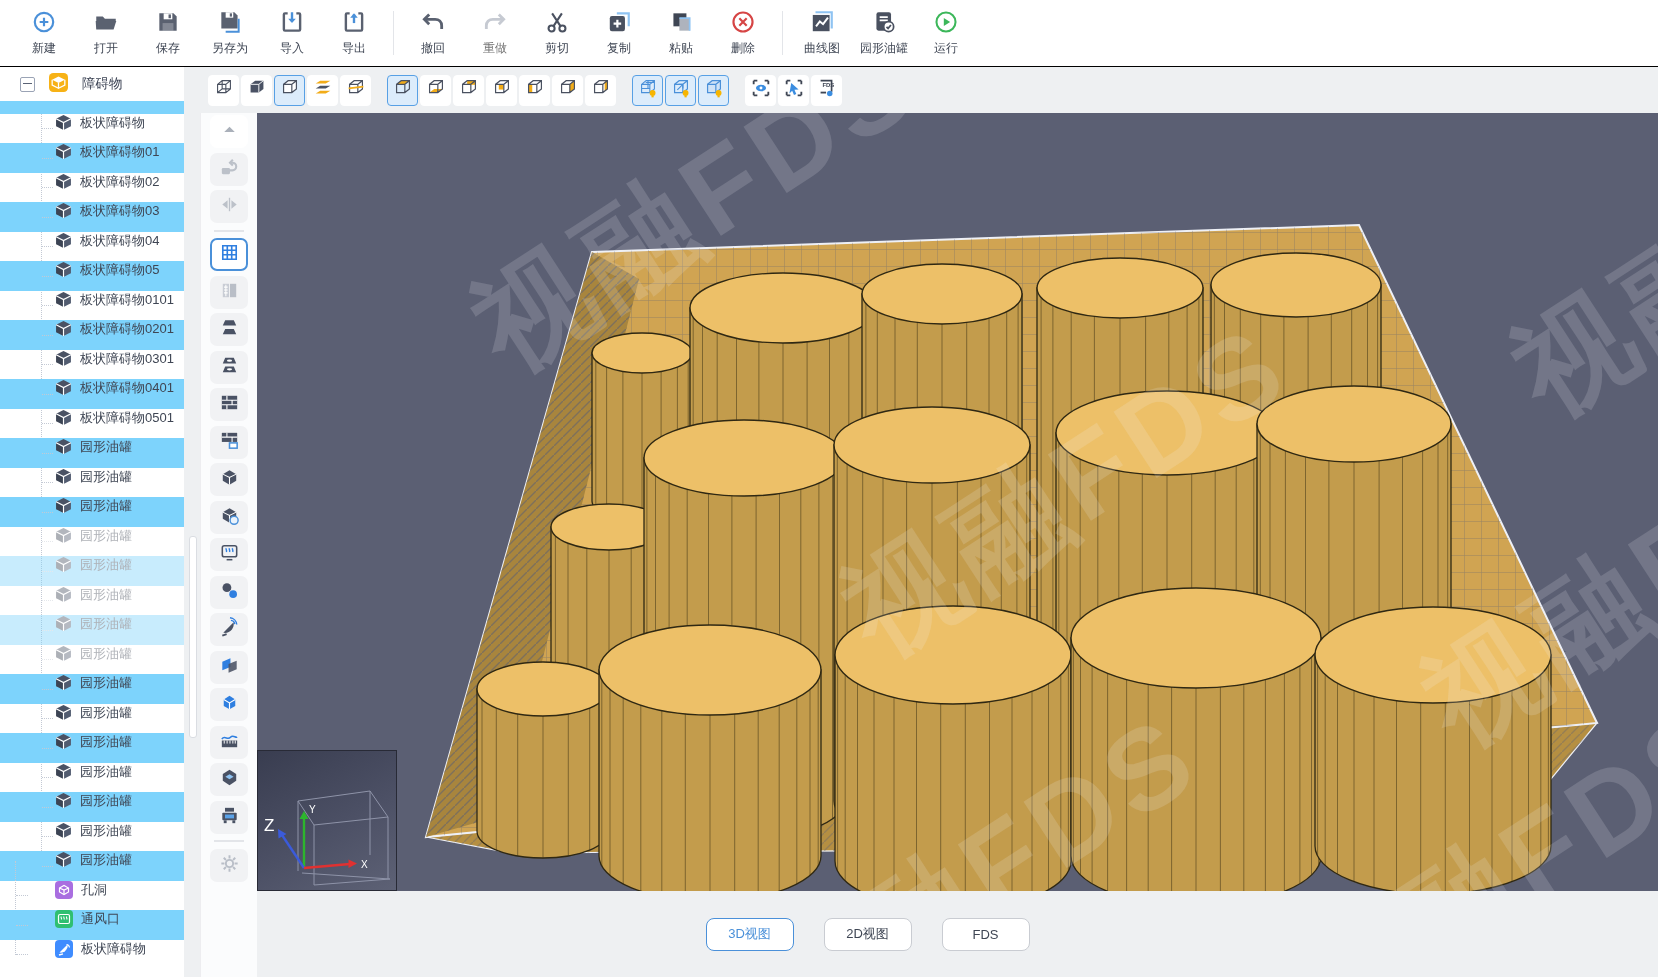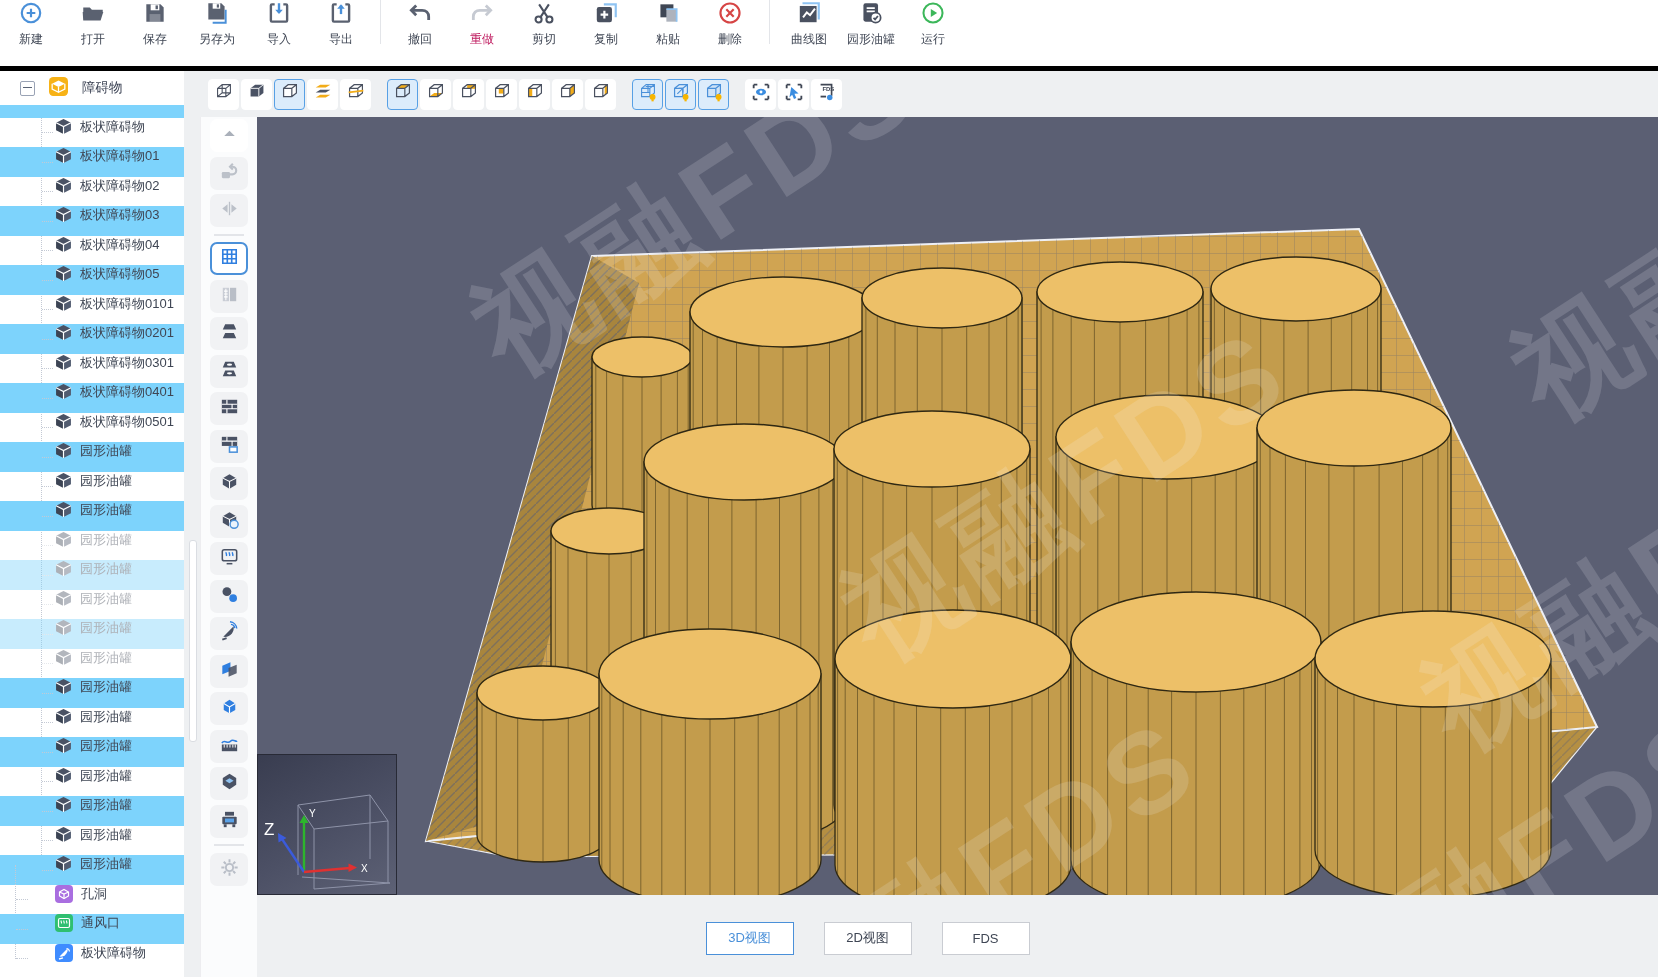--- a/index.html
+++ b/index.html
@@ -1,21 +1,21 @@
 <!DOCTYPE html>
 <html><head>
 <meta charset="utf-8">
 <style>
   html,body{margin:0;padding:0}
   body{width:1658px;height:977px;overflow:hidden;background:#eef0f2;font-family:"Liberation Sans",sans-serif;-webkit-font-smoothing:antialiased}
   
-  .topbar{height:66px;background:#fff;border-bottom:5px solid #000000;display:flex;align-items:flex-start;padding-left:0}
+  .topbar{height:66px;background:#fff;border-bottom:1px solid #000000;display:flex;align-items:center;padding-left:13px}
   .tb-item{width:62px;display:flex;flex-direction:column;align-items:center;gap:1px;cursor:pointer;flex:none}
   .tb-item .lab{font-size:12px;color:#3f4654;white-space:nowrap}
-  .tb-item.disabled .lab{color:#be185d}
+  .tb-item.disabled .lab{color:#737373}
   .tb-sep{width:1px;height:44px;background:#e3e5e9;margin:0 8px;flex:none}
   
   .main{display:flex;height:910px}
   .sidebar{width:200px;flex:none;position:relative}
   .sidebar-inner{width:184px;height:100%;background:#fff;overflow:hidden;position:relative}
   .tree-header{height:34px;display:flex;align-items:center;gap:14px;padding-left:20px;background:#fff;position:relative;z-index:3}
   .tree-header .lbl{font-size:13.5px;color:#3c4354}
   .expand-box{width:13px;height:13px;border:1px solid #9aa3b5;border-radius:2px;background:#fff;position:relative;flex:none}
   .expand-box::after{content:"";position:absolute;left:2px;right:2px;top:5px;border-top:1.5px solid #5a6375}
   .tree-children{position:relative}
@@ -41,21 +41,21 @@
   .ts-btn{width:38px;height:33px;border-radius:7px;background:#f1f2f4;display:flex;align-items:center;justify-content:center;cursor:pointer;flex:none}
   .ts-btn.white{background:#fff}
   .ts-btn.active{background:#fff;outline:2px solid #4a90d9;outline-offset:-2px}
   .ts-sep{width:30px;height:2px;background:#e3e5e9;margin:2px 0;flex:none}
   .stage{flex:1;display:flex;flex-direction:column;min-width:0}
   .viewport{position:relative;height:778px;background:#5b5f73;overflow:hidden;flex:none}
   .viewport svg.scene{position:absolute;left:0;top:0}
   .watermark{position:absolute;font-size:115px;font-weight:bold;color:rgba(242,242,247,.16);transform:rotate(-33deg);white-space:nowrap;pointer-events:none;letter-spacing:8px;z-index:2}
   .navcube{position:absolute;left:0;bottom:0;width:140px;height:141px;background:linear-gradient(150deg,#393d50 0%,#4c5065 55%,#5d6175 100%);border:1px solid #282a36;z-index:3;box-sizing:border-box}
   .bottombar{flex:1;display:flex;justify-content:center;align-items:center;gap:30px;transform:translateX(-90px)}
-  .bb-btn{min-width:88px;height:33px;background:#fff;border:1px solid #c9ccd2;border-radius:0;font-size:13px;color:#3f4654;display:flex;align-items:center;justify-content:center;cursor:pointer;padding:0 10px;box-sizing:border-box}
+  .bb-btn{min-width:88px;height:33px;background:#fff;border:1px solid #c9ccd2;border-radius:8px;font-size:13px;color:#3f4654;display:flex;align-items:center;justify-content:center;cursor:pointer;padding:0 10px;box-sizing:border-box}
   .bb-btn.active{color:#4a90d9;border-color:#4a90d9}
 </style>
 </head>
 <body>
 
 <div class="topbar" id="topbar">
     <div class="tb-item">
       <span><svg viewBox="0 0 24 24" width="26" height="26">
           <circle cx="12" cy="12" r="8.5" fill="none" stroke="#4a90d9" stroke-width="2"></circle>
           <path d="M12 8v8M8 12h8" stroke="#4a90d9" stroke-width="2"></path>

